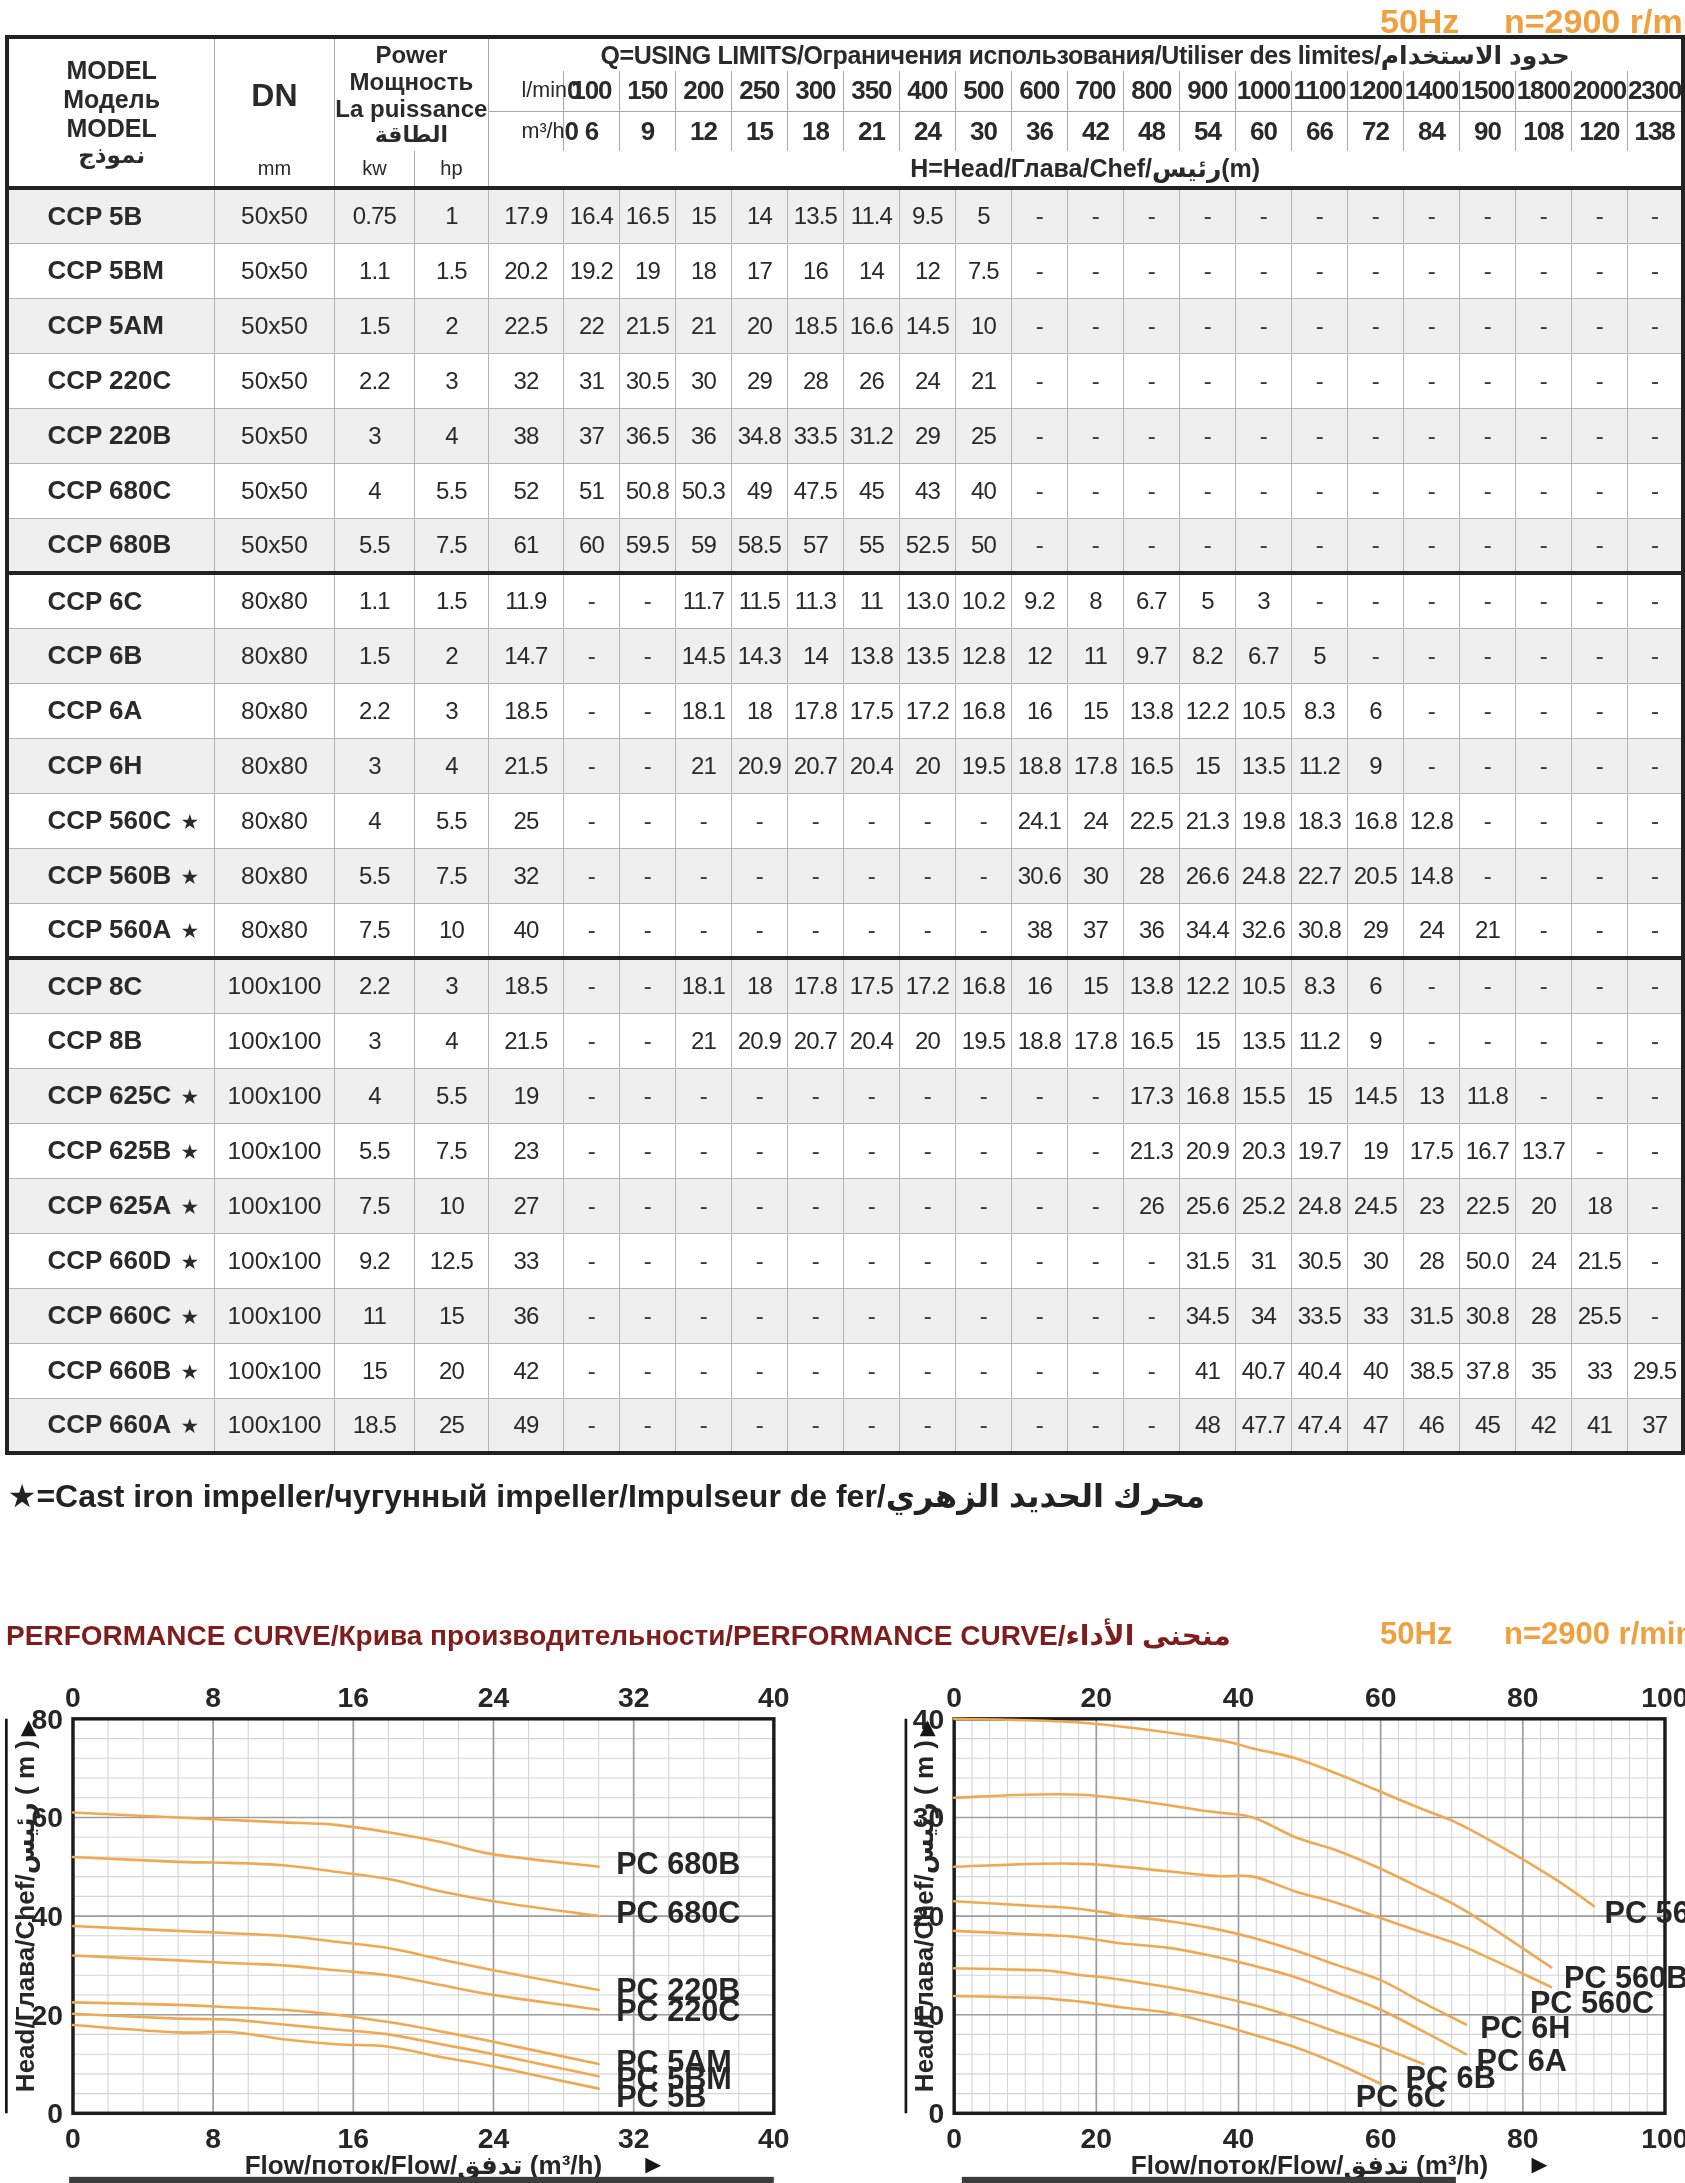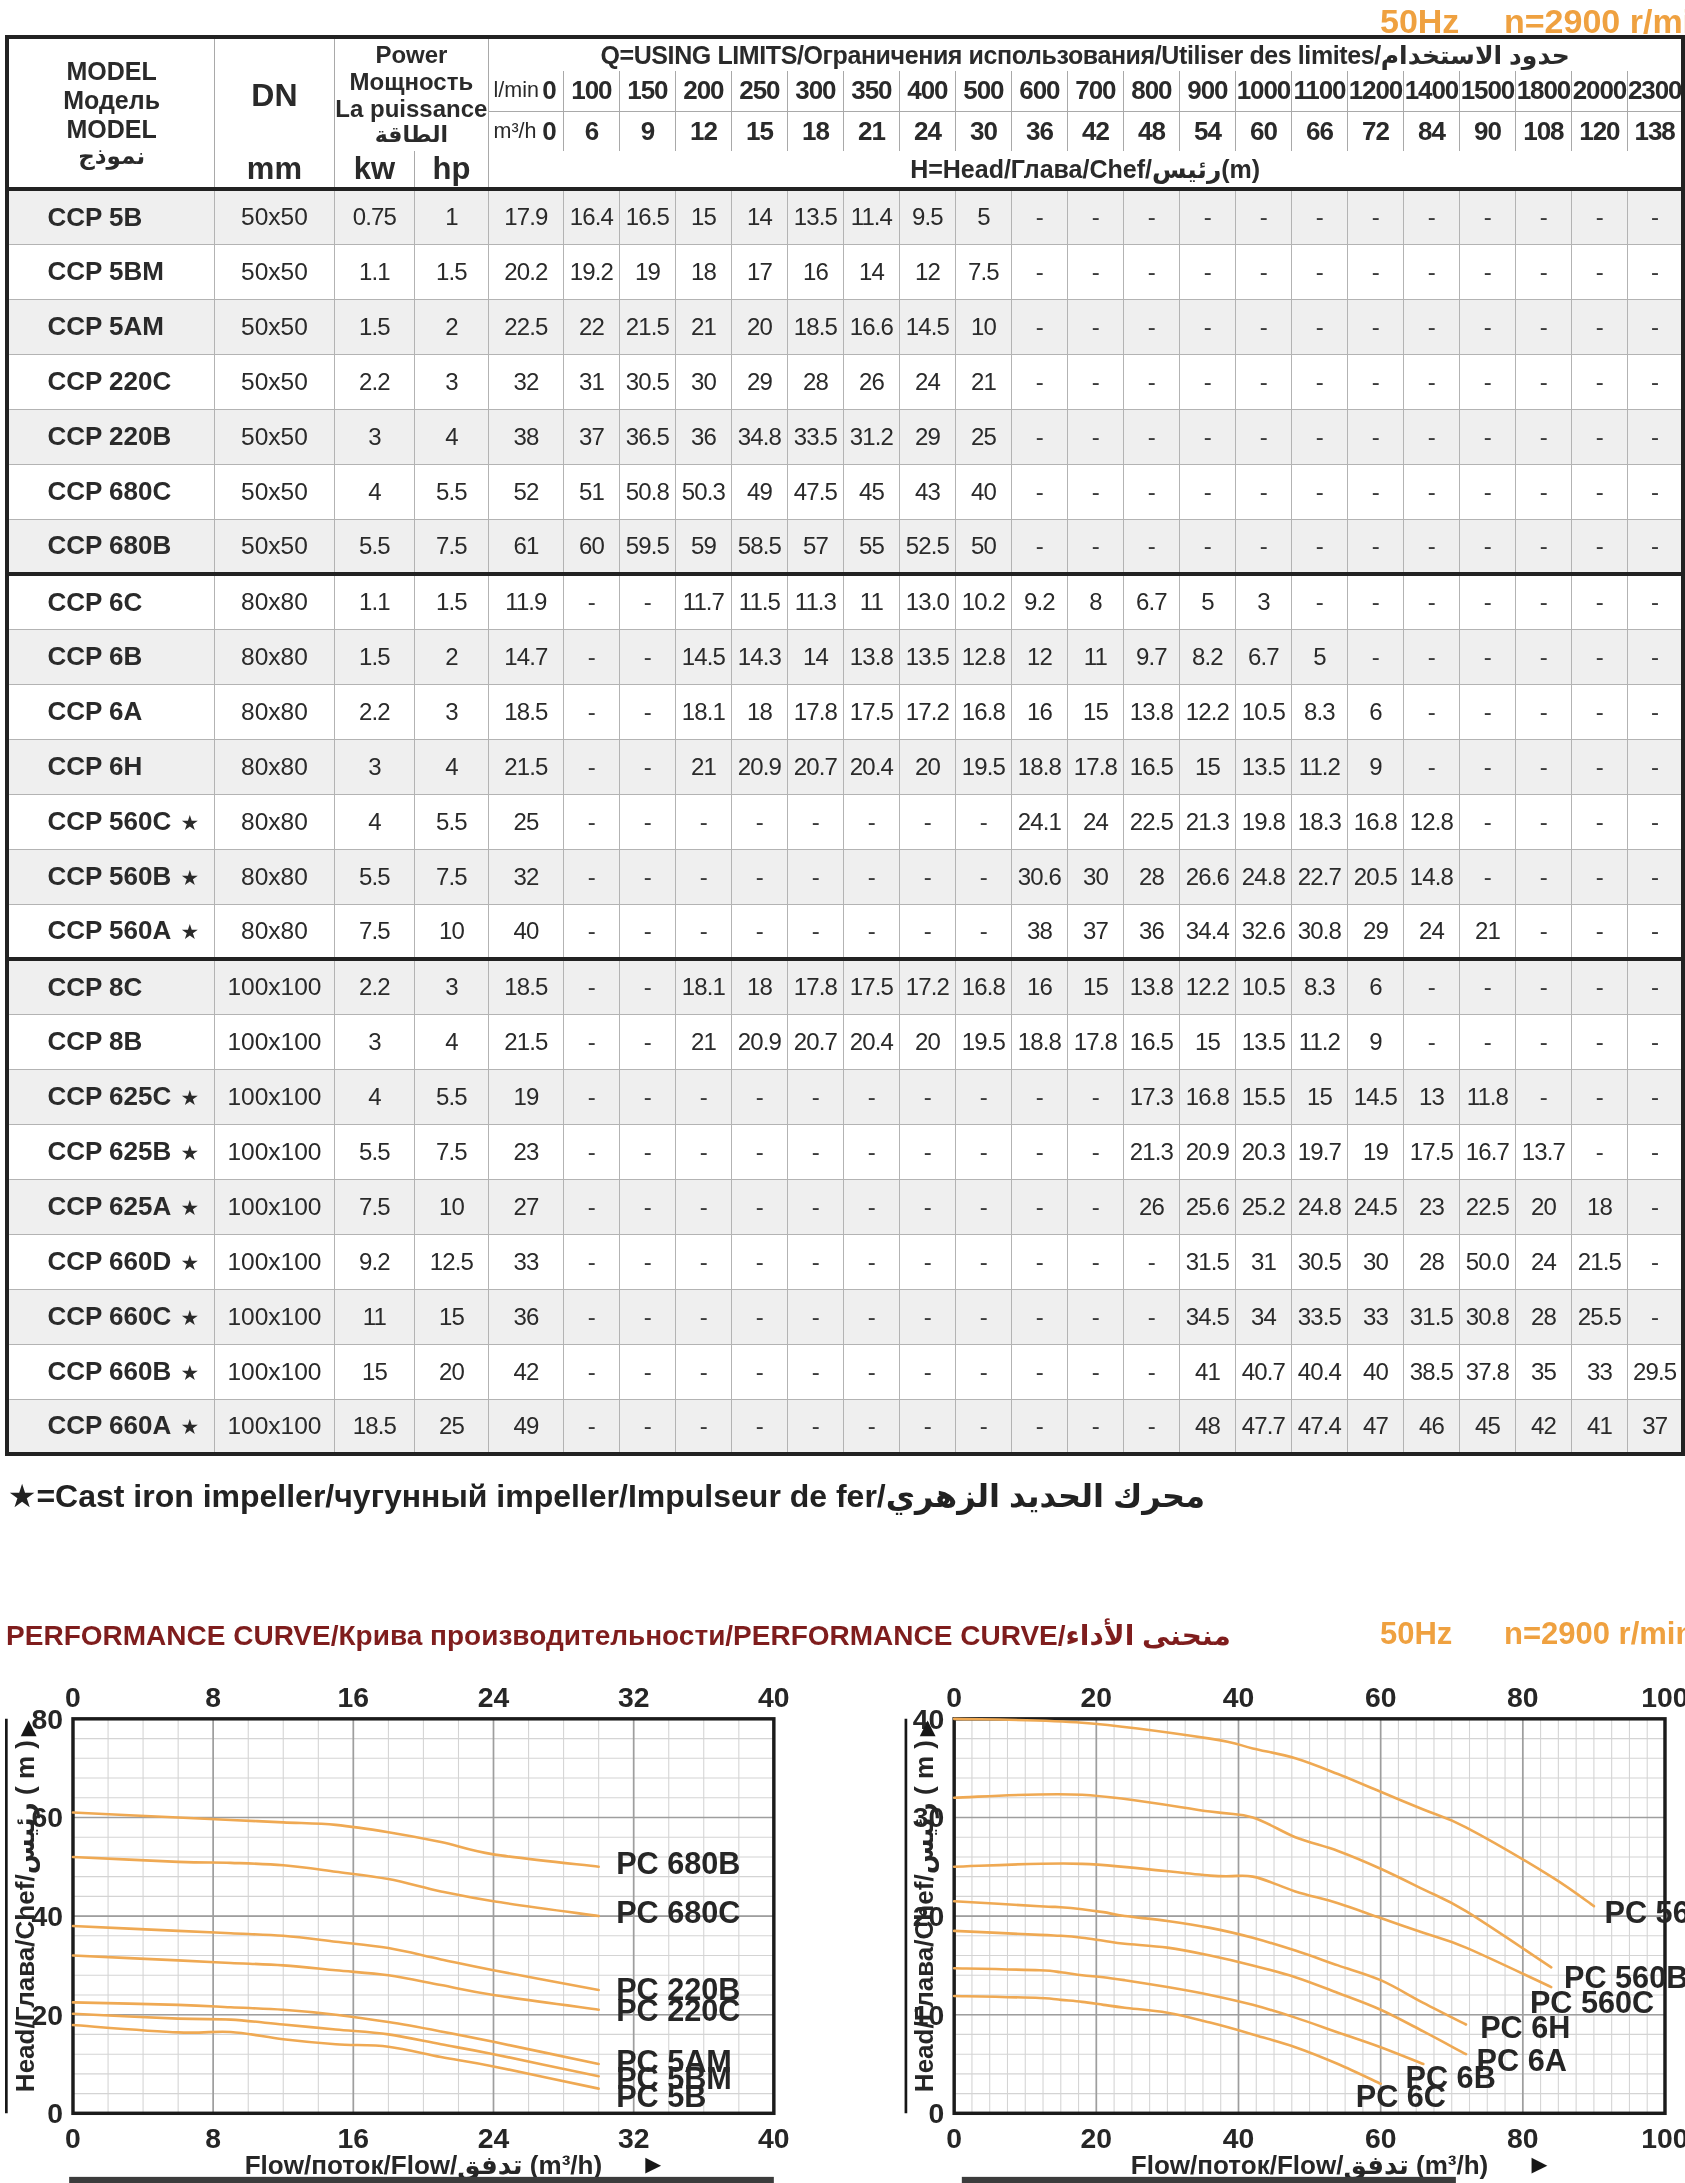--- a/index.html
+++ b/index.html
@@ -21,27 +21,27 @@
   thead th{background:#fff;font-weight:bold;}
   tr.hr1{height:34px;} tr.hr2{height:40px;} tr.hr3{height:40px;} tr.hr4{height:37px;}
   .c-model{border-right:1.1px solid #a9a9a9;}
   .c-dn{border-right:1.1px solid #a9a9a9;font-size:32px;}
   .c-power{border-right:1.1px solid #a9a9a9;}
   .mline{font-weight:bold;font-size:25px;line-height:1.16;}
   .mline.ar{font-size:23px;line-height:1.1;}
   .pline{font-weight:bold;font-size:24px;line-height:1.12;}
   .pline.ar{font-size:22px;}
   .c-qtitle{font-size:25px;letter-spacing:-0.4px;}
-  .c-flow0{border-left:1.1px solid #a9a9a9;}
+  .c-flow0{border-left:1.1px solid #a9a9a9;padding-left:28px;}
   .c-flow0 .inner{display:flex;justify-content:space-between;align-items:center;padding:0 6.1px 0 4.6px;}
   .unit-label{font-weight:normal;font-size:21.5px;}
   .unit-val{font-weight:bold;font-size:26px;}
   .c-fval{border-left:1.1px solid #a9a9a9;font-size:26px;letter-spacing:-1.1px;}
   tr.hr2 th{border-bottom:1.1px solid #a9a9a9;}
-  .c-mm,.c-kw,.c-hp{border-right:1.1px solid #a9a9a9;font-weight:bold;font-size:31px;}
+  .c-mm,.c-kw,.c-hp{border-right:1.1px solid #a9a9a9;font-weight:normal;font-size:20px;}
   .c-htitle{font-size:25px;}
   tbody tr{height:55px;}
   tbody tr.odd td{background:#efefef;}
   tbody tr.even td{background:#ffffff;}
   tbody tr.group-start{border-top:4.6px solid #222;}
   tbody td{border:1.1px solid #b3b3b3;}
   .td-model{text-align:left;padding-left:38px;font-weight:bold;font-size:26px;}
   .td-model .star{font-size:0.8em;margin-left:9.2px;}
   .td-dn{font-size:24.5px;}
   .td-num{font-size:24px;letter-spacing:-0.9px;}

